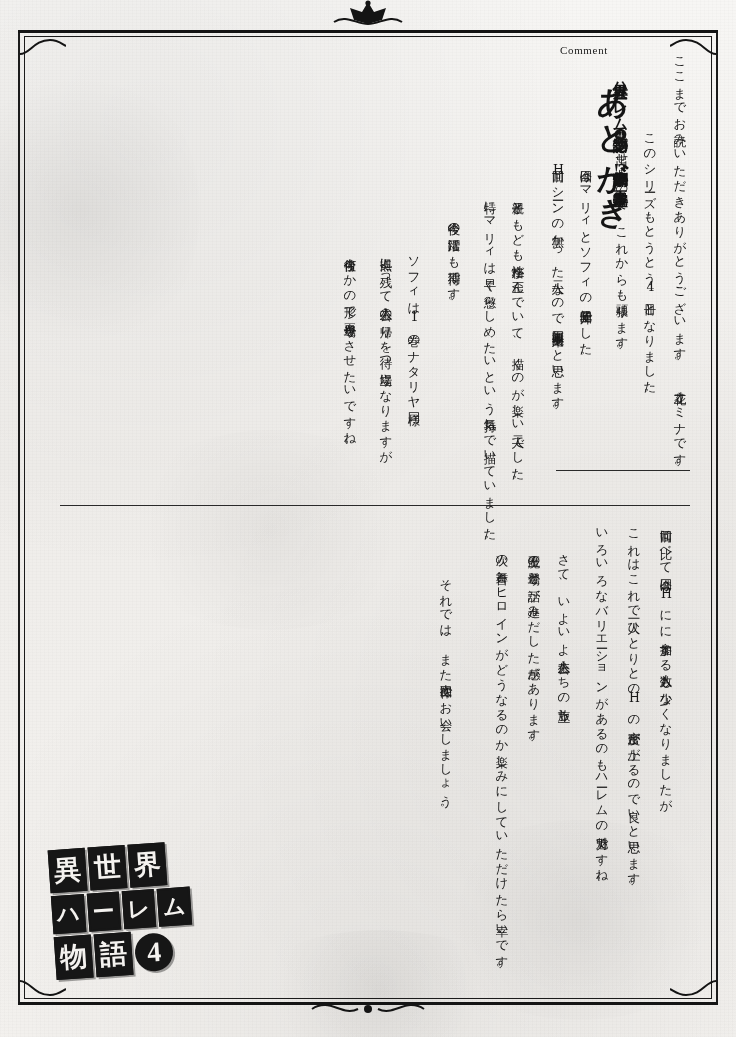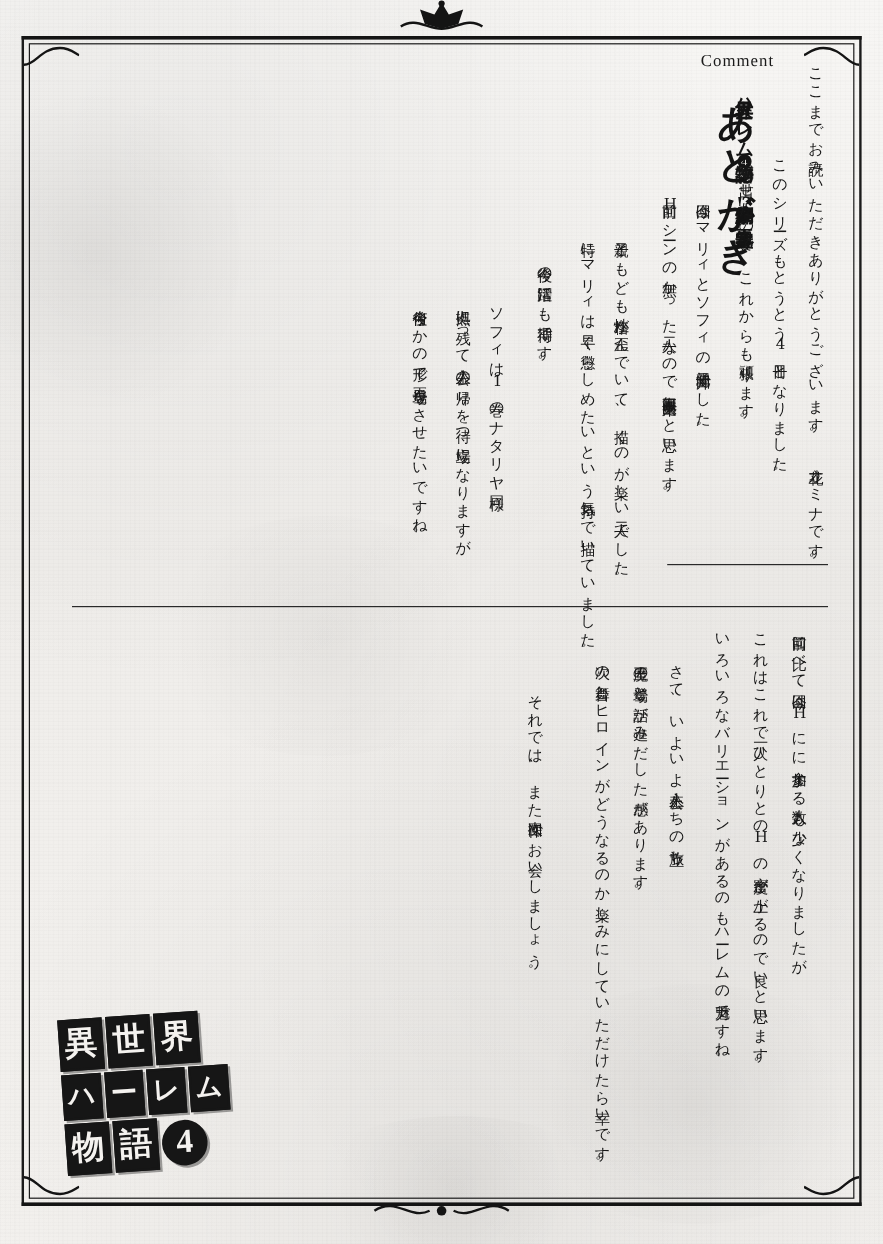--- a/index.html
+++ b/index.html
@@ -79,23 +79,23 @@
     font-family:"DejaVu Serif","DejaVu Sans", serif;
     color:#181818;
     letter-spacing:0.08em;
     line-height:1.55;
     white-space:pre;
   }
 
   
   .comment-label{
     position:absolute;
-    left:584px;top:44px;
+    left:560px;top:44px;
     font-family:"Liberation Serif", serif;
-    font-size:14px;
+    font-size:11px;
     color:#1a1a1a;
     letter-spacing:0.06em;
   }
   .title-block{
     position:absolute;
     top:66px;left:592px;
     height:320px;
   }
   .big-title{
     writing-mode:vertical-rl;

